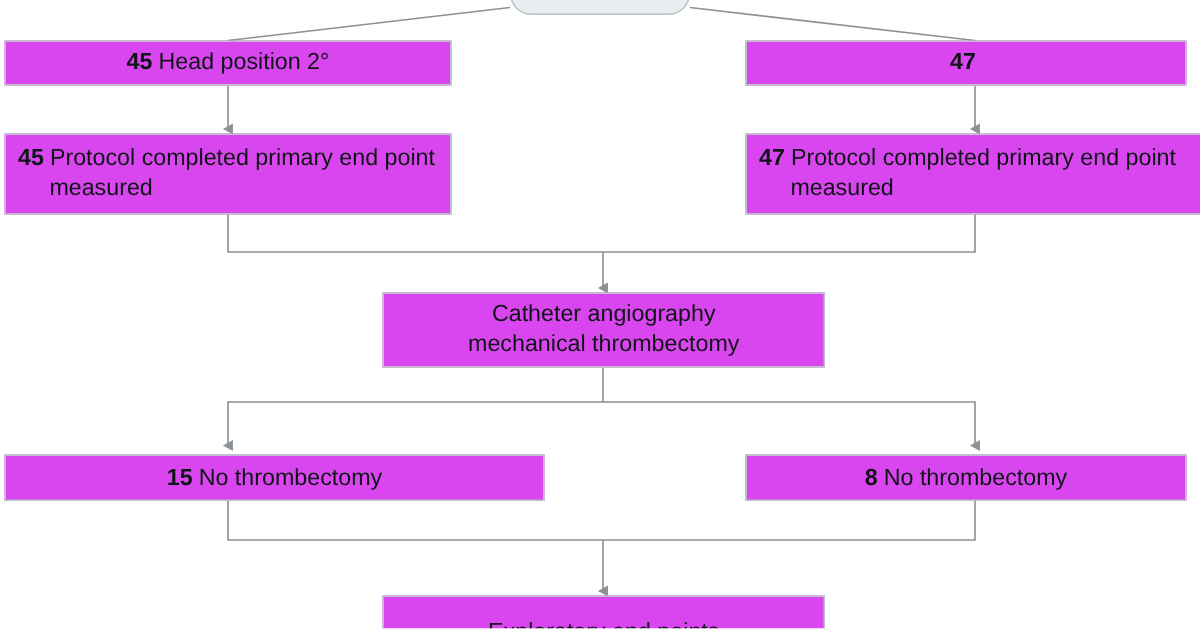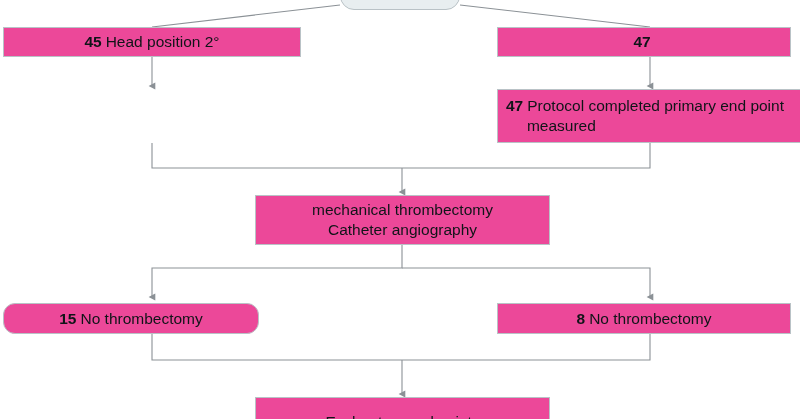--- a/index.html
+++ b/index.html
@@ -21,21 +21,21 @@
     position: absolute;
     left: 0;
     top: 0;
     width: 800px;
     height: 419px;
     pointer-events: none;
   }
   .node {
     position: absolute;
     box-sizing: border-box;
-    background: #ec4899;
+    background: #d946ef;
     border: 1px solid #b9c2c6;
     display: flex;
     align-items: center;
     justify-content: center;
     text-align: center;
     color: #101418;
     font-size: 15.5px;
     line-height: 1.28;
     padding: 3px 8px;
   }
@@ -98,31 +98,34 @@
 
   <div class="node node-inline" style="left:3px; top:27px; width:298px; height:30px;">
     <span class="count">45</span>
     <span class="body">Head position 2°</span>
   </div>
 
   <div class="node node-inline" style="left:497px; top:27px; width:294px; height:30px;">
     <span class="count">47</span>
   </div>
 
+  <div class="node node-wrap" style="left:3px; top:89px; width:298px; height:54px;">
+    <span class="textblock"><span class="count">45</span><span class="body">Protocol completed primary end point measured</span></span>
+  </div>
 
   <div class="node node-wrap" style="left:497px; top:89px; width:352px; height:54px;">
     <span class="textblock"><span class="count">47</span><span class="body">Protocol completed primary end point measured</span></span>
   </div>
 
   <div class="node" style="left:255px; top:195px; width:295px; height:50px; flex-direction:column;">
+    <span>Catheter angiography</span>
     <span>mechanical thrombectomy</span>
-    <span>Catheter angiography</span>
   </div>
 
-  <div class="node node-inline" style="left:3px; top:303px; width:256px; height:31px;border-radius:12px;">
+  <div class="node node-inline" style="left:3px; top:303px; width:360px; height:31px;">
     <span class="count">15</span>
     <span class="body">No thrombectomy</span>
   </div>
 
   <div class="node node-inline" style="left:497px; top:303px; width:294px; height:31px;">
     <span class="count">8</span>
     <span class="body">No thrombectomy</span>
   </div>
 
   <div class="node" style="left:255px; top:397px; width:295px; height:50px;">

